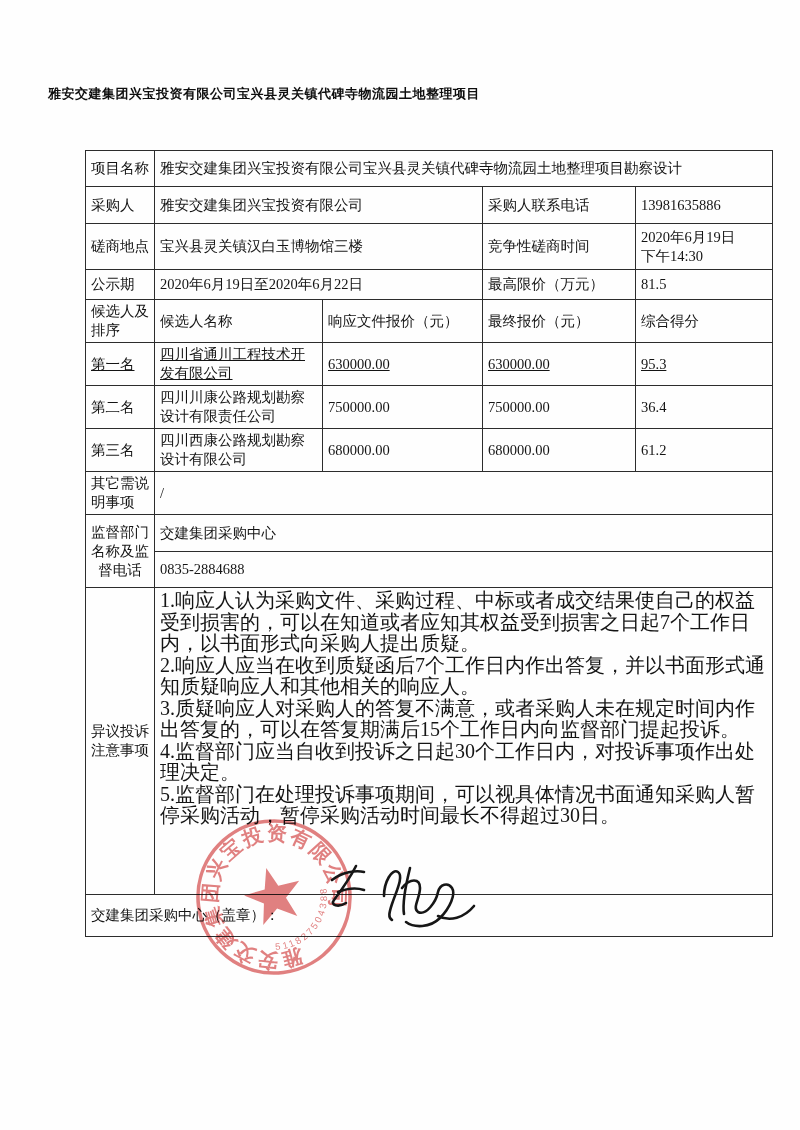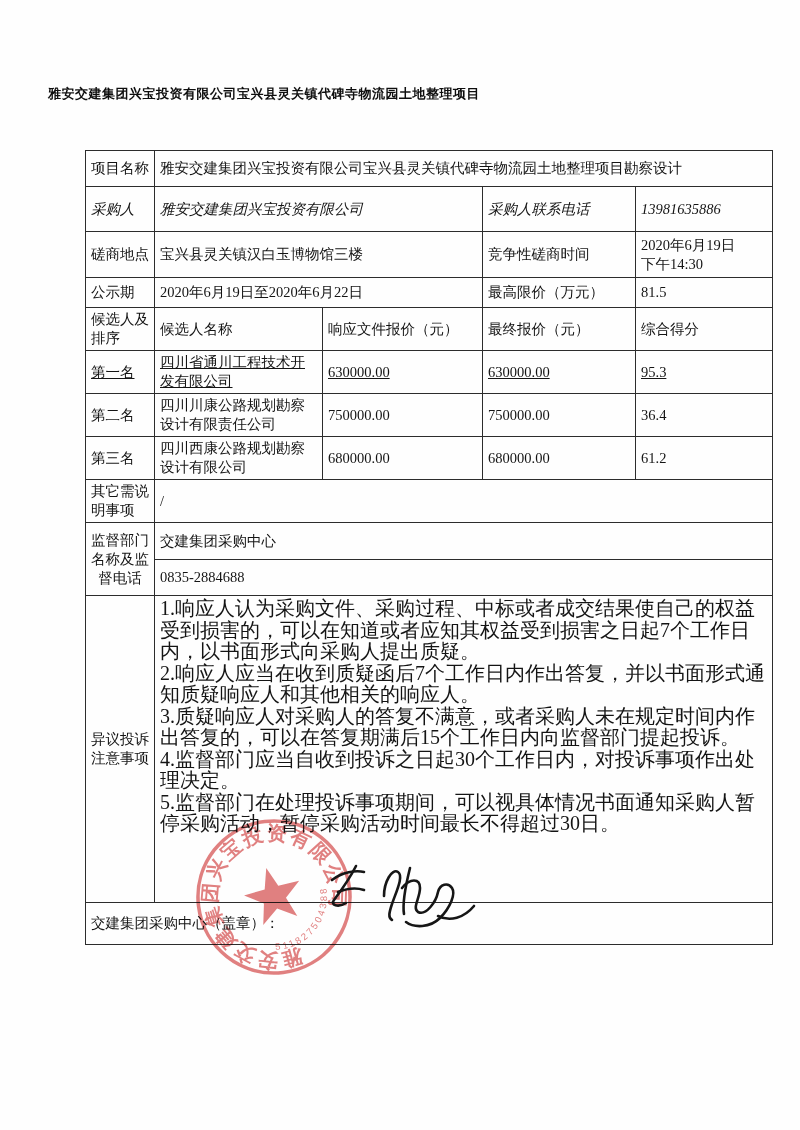--- a/index.html
+++ b/index.html
@@ -20,21 +20,21 @@
     border-collapse:collapse; table-layout:fixed;
     font-size:14.5px; color:#141414;margin-left:41px;
   }
   table.main td {
     border:1.8px solid #2c2c2c; padding:2px 5px;
     overflow:hidden; line-height:19px;
   }
   .lbl { text-align:left; padding-left:5px; }
   .lbl-c { text-align:center; padding-left:2px; padding-right:2px; }
   .ctr { text-align:left; }
-  .r1 { height:36px; } .r2 { height:45px;font-style:italic; } .r3 { height:46px; }
+  .r1 { height:36px; } .r2 { height:37px; } .r3 { height:46px; }
   .r4 { height:30px; } .r5 { height:31px; } .r6 { height:39px;text-decoration:underline; }
   .r7 { height:42px; } .r8 { height:37px; } .r9 { height:37px; }
   .r10 { height:37px; } .r11 { height:36px; } .r12 { height:307px; }
   .r13 { height:42px; }
   td.objection-cell { vertical-align:top; padding:4px 8px 4px 6px; }
   .objection-cell .obj-item { line-height:21.5px; font-size:20px; text-align:left; }
   td.sig-cell { text-align:left; padding-left:7px; font-size:14.5px; }
   .two-line { line-height:18px; }
   .stamp-svg {
     position:absolute; left:179px; top:802px; width:190px; height:190px;

